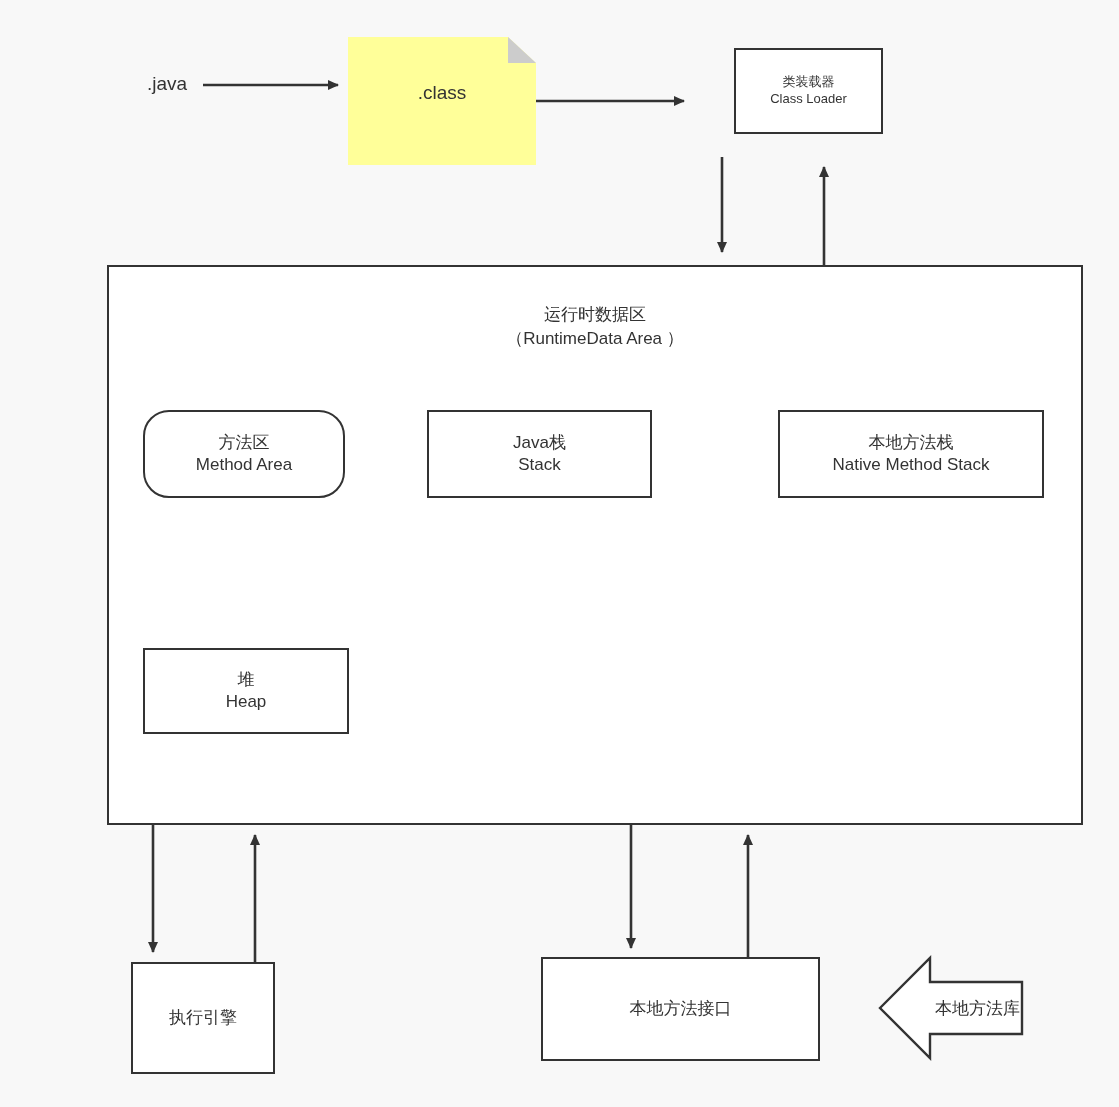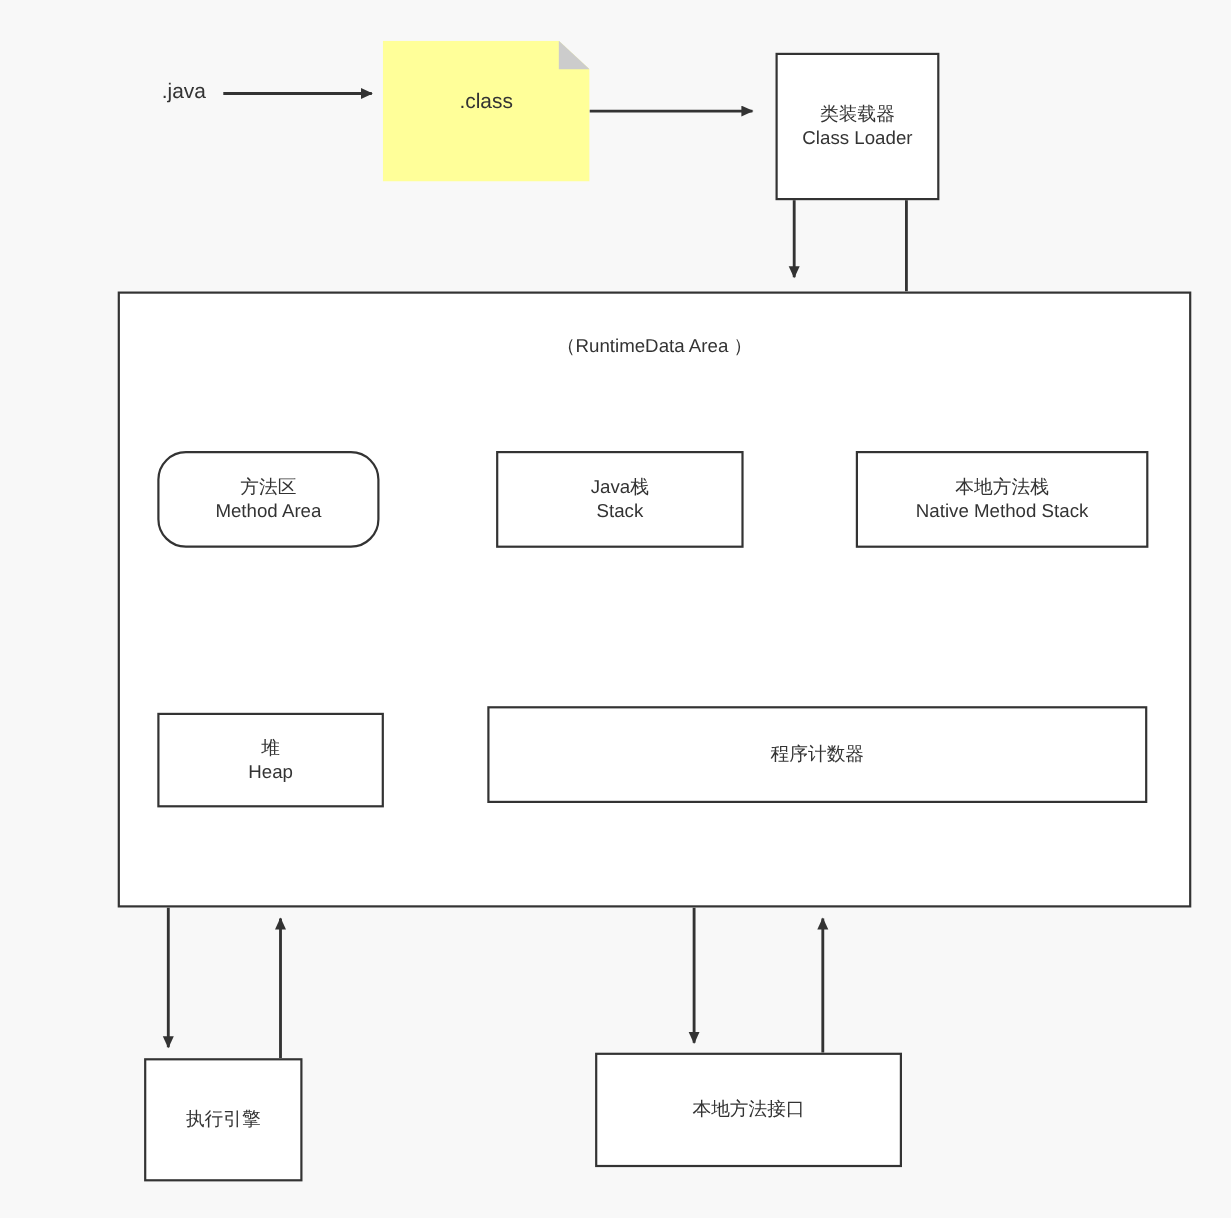--- a/index.html
+++ b/index.html
@@ -72,25 +72,25 @@
   }
   #note-shape {
     position: absolute;
     left: 0;
     top: 0;
     width: 188px;
     height: 128px;
     z-index: 1;
   }
   #box-classloader {
-    left: 705px;
+    left: 734px;
     top: 48px;
     width: 149px;
-    height: 134px;
-    font-size: 17px;
+    height: 86px;
+    font-size: 13px;
   }
   #runtime-container {
     left: 107px;
     top: 265px;
     width: 976px;
     height: 560px;
     display: block;
   }
   #runtime-title {
     position: absolute;
@@ -104,21 +104,21 @@
   }
   #box-method-area {
     left: 143px;
     top: 410px;
     width: 202px;
     height: 88px;
     font-size: 17px;
     border-radius: 26px;
   }
   #box-java-stack {
-    left: 451px;
+    left: 427px;
     top: 410px;
     width: 225px;
     height: 88px;
     font-size: 17px;
   }
   #box-native-method-area {
     left: 778px;
     top: 410px;
     width: 266px;
     height: 88px;
@@ -230,20 +230,21 @@
     <span class="note-text">.class</span>
   </div>
 
   <div class="node" id="box-classloader">
     <span class="line">类装载器</span>
     <span class="line">Class Loader</span>
   </div>
 
   <div class="node" id="runtime-container">
     <div id="runtime-title">
+      <span class="line">运行时数据区</span>
       <span class="line">（RuntimeData Area ）</span>
     </div>
   </div>
 
   <div class="node" id="box-method-area">
     <span class="line">方法区</span>
     <span class="line">Method Area</span>
   </div>
 
   <div class="node" id="box-java-stack">
@@ -254,26 +255,29 @@
   <div class="node" id="box-native-method-area">
     <span class="line">本地方法栈</span>
     <span class="line">Native Method Stack</span>
   </div>
 
   <div class="node" id="box-heap">
     <span class="line">堆</span>
     <span class="line">Heap</span>
   </div>
 
-  <div class="node" id="box-program-counter">
-    <span class="line">程序计数器</span>
-  </div>
 
   <div class="node" id="box-exec-engine">
     <span class="line">执行引擎</span>
   </div>
 
   <div class="node" id="box-native-interface">
     <span class="line">本地方法接口</span>
   </div>
 
+  <div id="arrow-native-lib">
+    <svg viewBox="0 0 150 112" xmlns="http://www.w3.org/2000/svg" style="position:absolute;left:0;top:0;width:150px;height:112px;">
+      <path d="M4,56 L54,6 L54,30 L146,30 L146,82 L54,82 L54,106 Z" fill="#ffffff" stroke="#333333" stroke-width="2.4" stroke-linejoin="miter"></path>
+    </svg>
+    <div id="arrow-native-lib-label">本地方法库</div>
+  </div>
 
 </div>
 
 </body></html>

